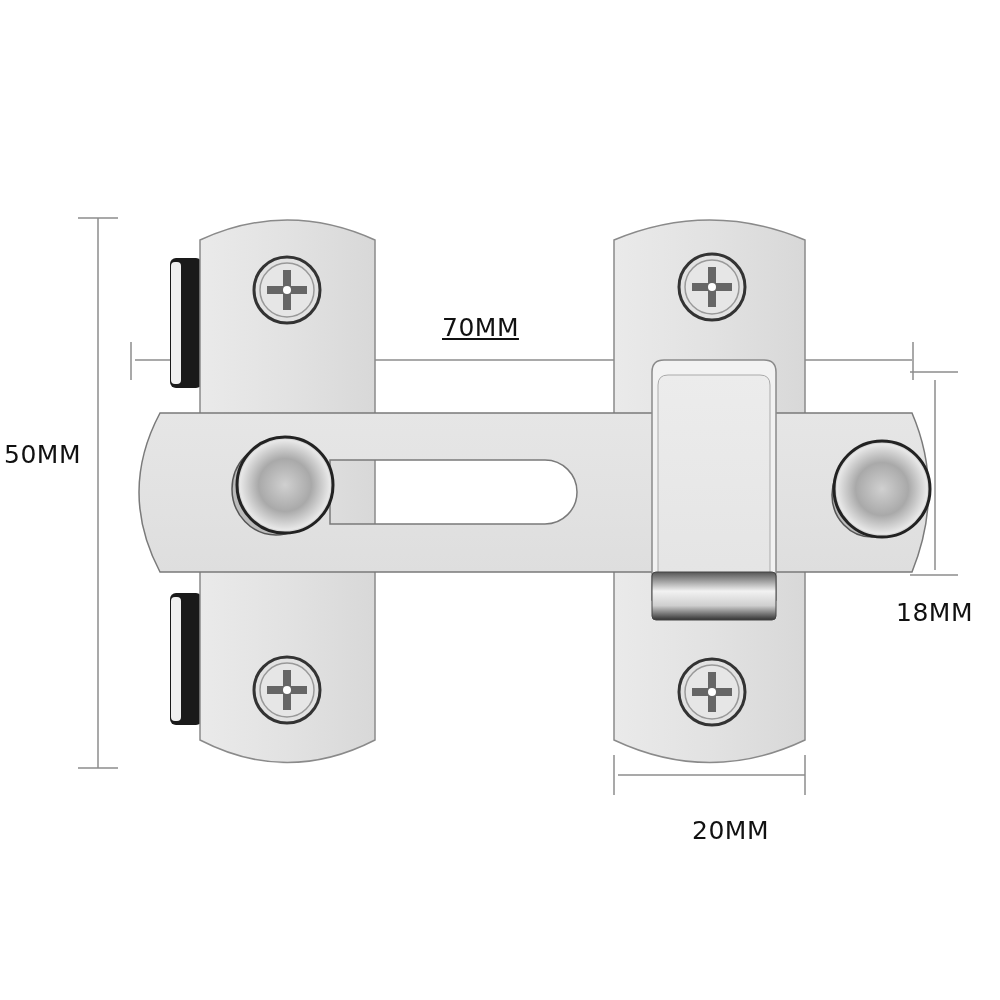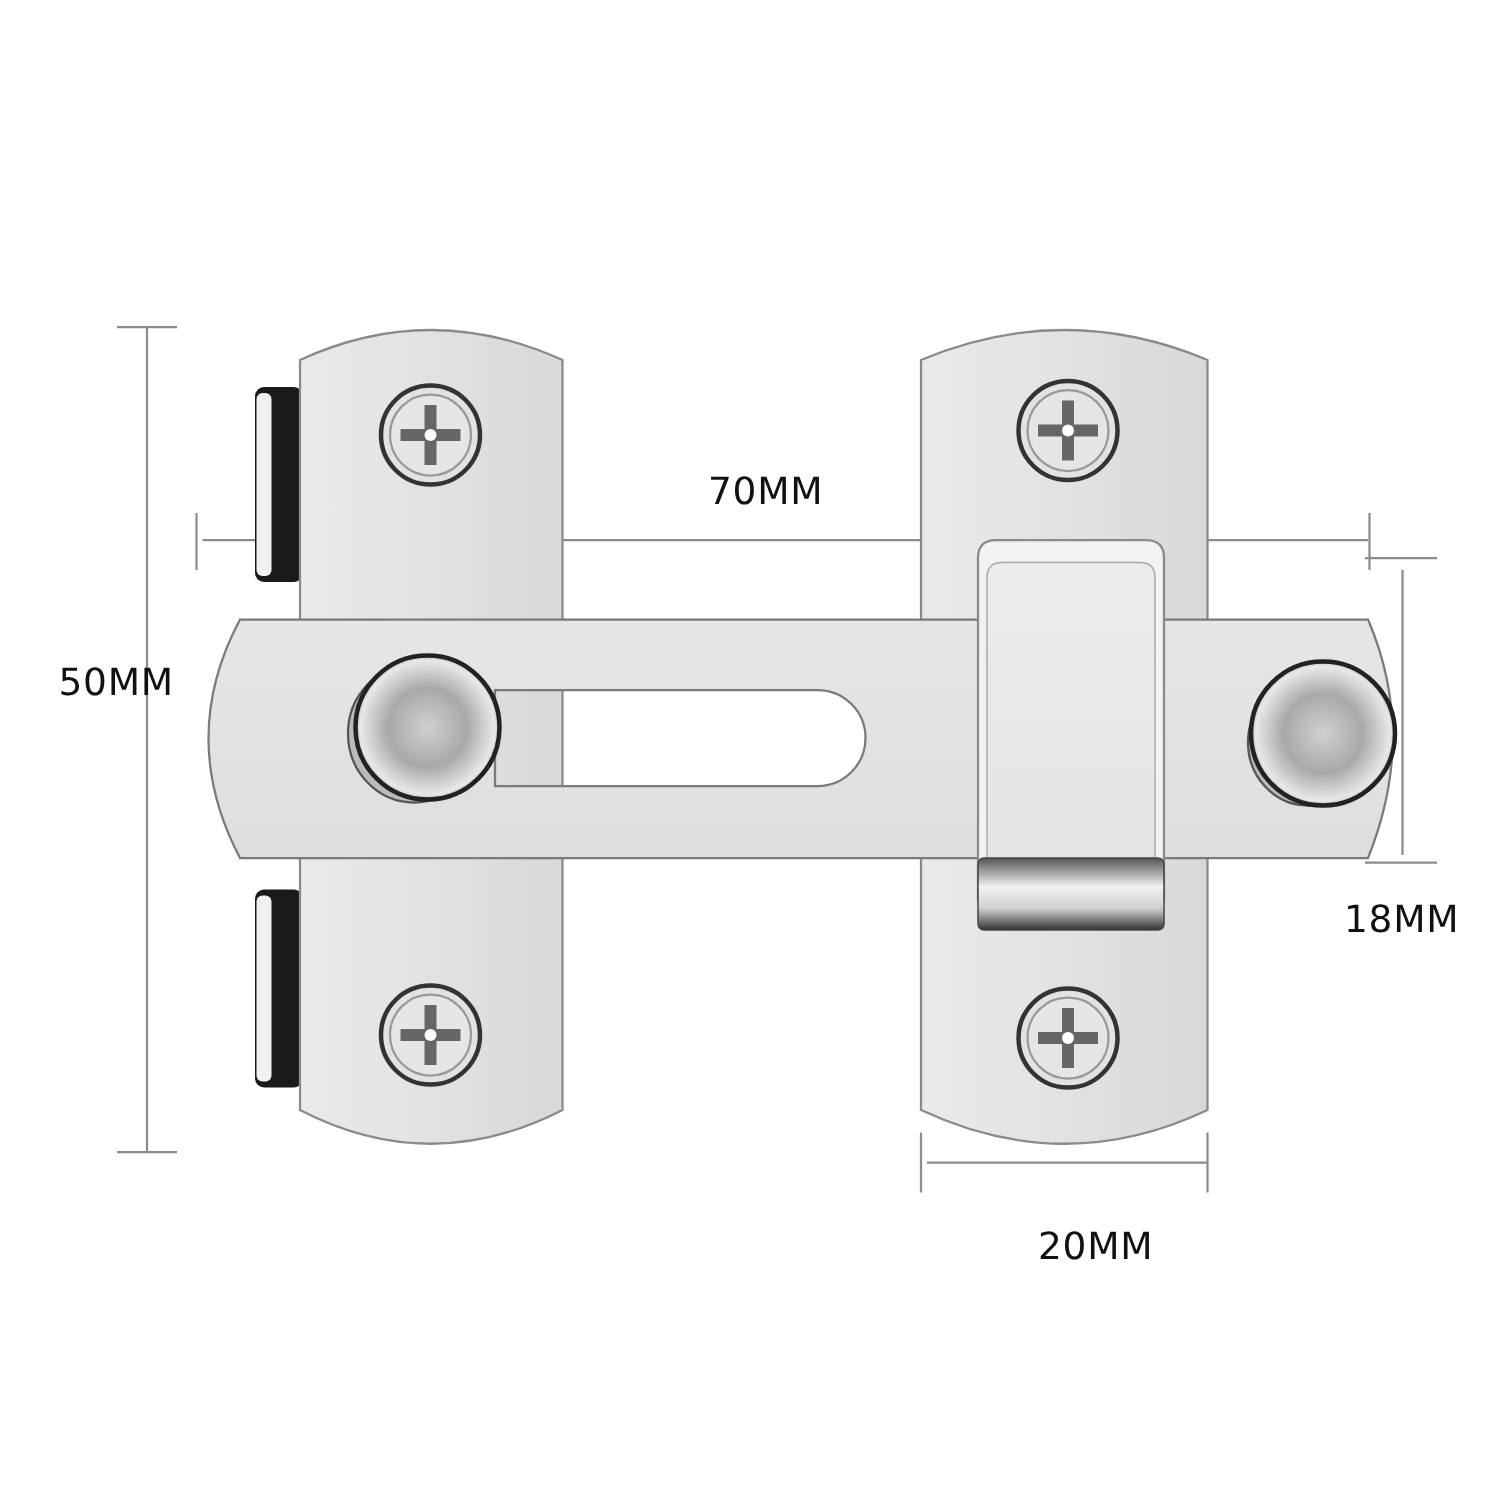--- a/index.html
+++ b/index.html
@@ -101,17 +101,17 @@
     <g>
       <ellipse cx="276" cy="489" rx="44" ry="46" fill="#bbb" stroke="#555" stroke-width="1.5"></ellipse>
       <circle cx="285" cy="485" r="48" fill="url(#knobG)" stroke="#222" stroke-width="3"></circle>
     </g>
     <g>
       <ellipse cx="872" cy="495" rx="40" ry="42" fill="#bbb" stroke="#555" stroke-width="1.5"></ellipse>
       <circle cx="882" cy="489" r="48" fill="url(#knobG)" stroke="#222" stroke-width="3"></circle>
     </g>
   </svg>
 
-  <div class="dim-label" style="left:4px; top:440px;margin-left:35px;">50MM</div>
-  <div class="dim-label" style="left:472px; top:313px;">70MM</div>
+  <div class="dim-label" style="left:4px; top:440px;">50MM</div>
+  <div class="dim-label" style="left:442px; top:313px;text-decoration:underline;">70MM</div>
   <div class="dim-label" style="left:896px; top:598px;">18MM</div>
   <div class="dim-label" style="left:692px; top:816px;">20MM</div>
 </div>
 
 </body></html>

